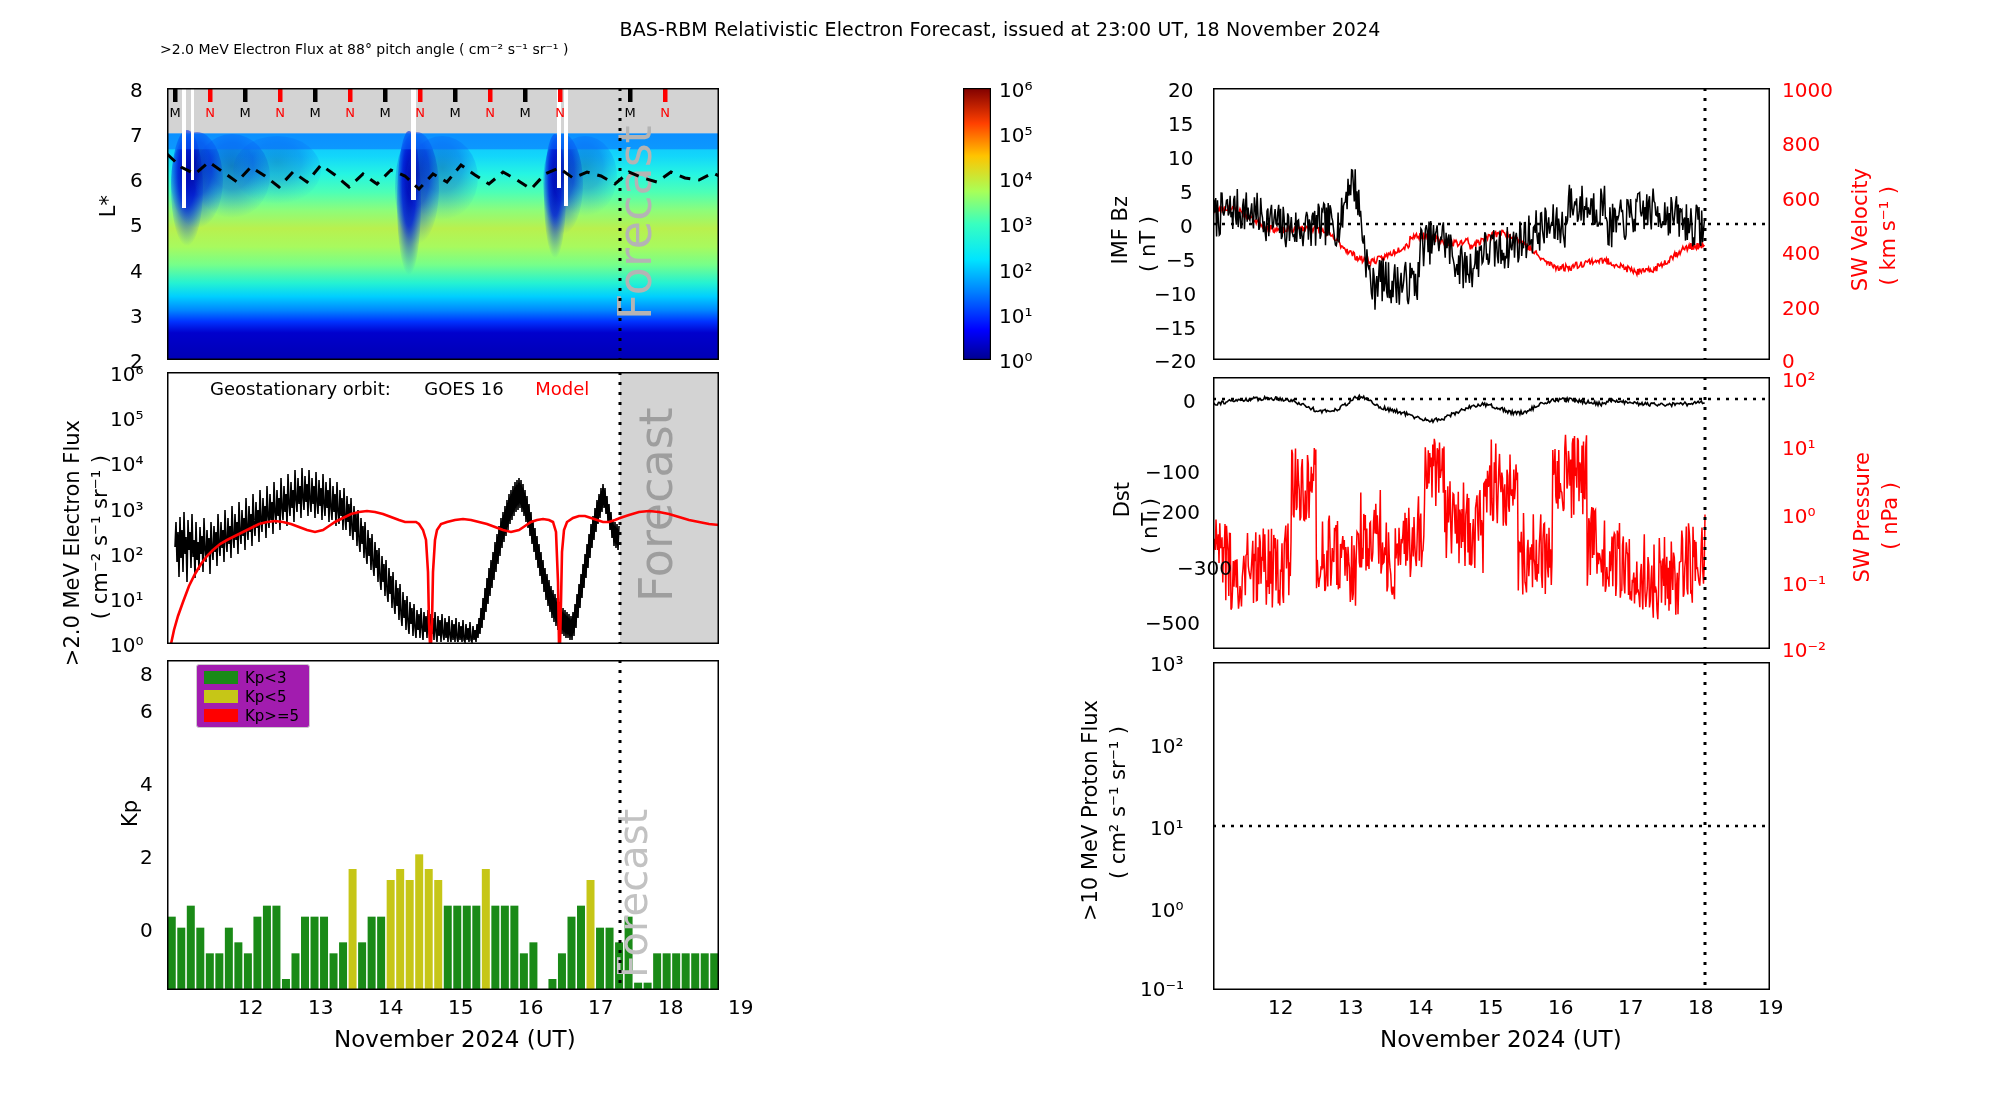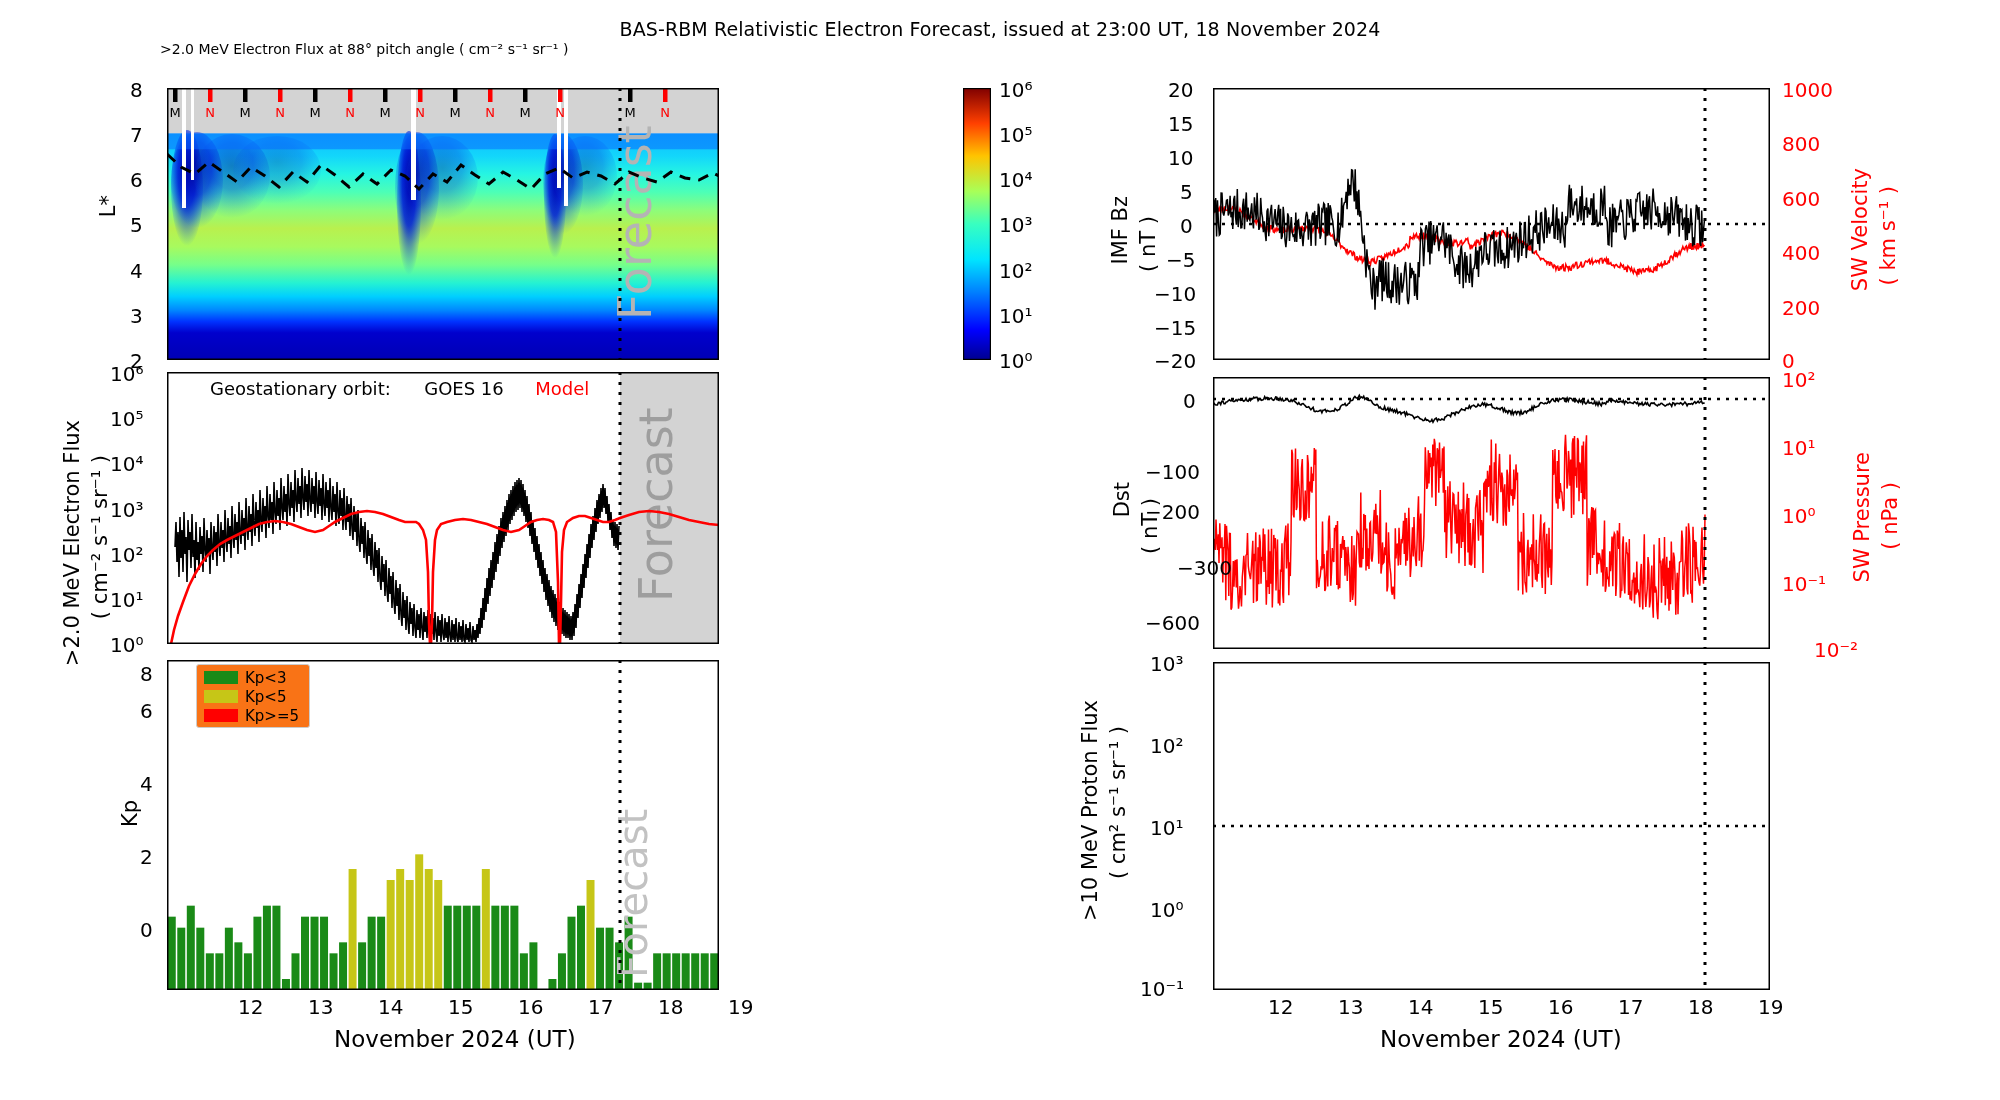--- a/index.html
+++ b/index.html
@@ -5,21 +5,21 @@
   html,body{margin:0;padding:0;background:#fff;}
   body{width:2000px;height:1100px;font-family:"DejaVu Sans",sans-serif;color:#000;overflow:hidden;}
   #root{position:relative;width:2000px;height:1100px;}
   .abs{position:absolute;}
   .ttl{font-size:19px;text-align:center;width:100%;top:18px;left:0;letter-spacing:0.1px;}
   .tickl{font-size:20px;color:#000;}
   .tickr{font-size:20px;color:#f00;}
   .axlab{font-size:21px;}
   .axlabr{font-size:21px;color:#f00;}
   .vert{writing-mode:vertical-rl;transform:rotate(180deg);}
-  .legbox{position:absolute;background:#f97316;border:1px solid #ccc;border-radius:3px;}
+  .legbox{position:absolute;background:#a21caf;border:1px solid #ccc;border-radius:3px;}
   .swatch{position:absolute;}
   .leglab{position:absolute;font-size:15px;}
   svg{display:block;}
 </style>
 </head>
 <body>
 
 <div id="root">
 
   <div class="abs ttl">BAS-RBM Relativistic Electron Forecast, issued at 23:00 UT, 18 November 2024</div>
@@ -345,29 +345,29 @@
           <polyline points="0.0,27.5 1.1,26.4 2.2,27.8 3.3,28.0 4.4,27.9 5.5,25.3 6.6,25.5 7.7,27.5 8.8,24.3 9.9,24.1 11.0,26.8 12.1,26.8 13.2,24.9 14.3,24.7 15.4,23.5 16.5,22.8 17.6,23.8 18.7,23.4 19.8,23.9 20.9,24.6 22.0,24.1 23.1,22.7 24.2,24.0 25.3,22.4 26.4,22.6 27.5,23.3 28.6,23.0 29.7,23.3 30.8,24.2 31.9,23.5 33.0,21.4 34.1,23.9 35.2,24.3 36.3,22.1 37.4,23.6 38.5,21.8 39.6,21.9 40.7,20.2 41.8,21.0 42.9,20.3 44.0,20.3 45.1,23.5 46.2,21.6 47.3,21.7 48.4,23.3 49.5,23.1 50.6,22.5 51.7,19.7 52.8,21.8 53.9,20.4 55.0,20.8 56.1,21.7 57.2,21.4 58.3,21.0 59.4,22.6 60.5,23.2 61.6,22.4 62.7,20.0 63.8,20.2 64.9,22.7 66.0,23.4 67.1,21.0 68.2,23.3 69.3,21.6 70.4,24.0 71.5,23.5 72.6,22.8 73.7,22.0 74.8,22.4 75.9,24.3 77.0,24.6 78.1,22.7 79.2,24.4 80.3,22.9 81.4,24.2 82.5,25.2 83.6,26.2 84.7,27.3 85.8,25.7 86.9,27.5 88.0,28.1 89.1,26.8 90.2,26.6 91.3,27.8 92.4,28.9 93.5,30.3 94.6,30.3 95.7,29.8 96.8,31.3 97.9,32.7 99.0,31.5 100.1,30.4 101.2,34.3 102.3,34.6 103.4,34.1 104.5,34.5 105.6,34.2 106.7,33.6 107.8,33.2 108.9,35.8 110.0,33.2 111.1,32.9 112.2,32.4 113.3,34.7 114.4,33.4 115.5,34.0 116.6,34.4 117.7,34.5 118.8,34.0 119.9,33.8 121.0,34.3 122.1,31.6 123.2,32.7 124.3,33.6 125.4,32.7 126.5,32.6 127.6,29.4 128.7,28.3 129.8,27.6 130.9,27.9 132.0,26.5 133.1,28.7 134.2,28.1 135.3,26.6 136.4,26.1 137.5,23.1 138.6,23.7 139.7,23.2 140.8,20.6 141.9,19.5 143.0,20.8 144.1,21.1 145.2,20.4 146.3,18.4 147.4,20.9 148.5,20.0 149.6,20.9 150.7,19.2 151.8,22.3 152.9,21.2 154.0,20.9 155.1,23.3 156.2,23.5 157.3,23.2 158.4,23.9 159.5,26.1 160.6,27.2 161.7,28.0 162.8,28.1 163.9,27.3 165.0,28.5 166.1,31.0 167.2,30.0 168.3,31.6 169.4,32.2 170.5,32.6 171.6,29.6 172.7,33.2 173.8,32.8 174.9,31.0 176.0,34.3 177.1,31.4 178.2,33.7 179.3,32.3 180.4,34.9 181.5,32.9 182.6,35.2 183.7,32.6 184.8,36.2 185.9,35.2 187.0,34.8 188.1,37.2 189.2,35.6 190.3,35.7 191.4,34.9 192.5,38.5 193.6,35.4 194.7,37.8 195.8,37.1 196.9,37.5 198.0,38.1 199.1,38.3 200.2,39.4 201.3,41.5 202.4,40.2 203.5,40.2 204.6,39.4 205.7,40.0 206.8,41.6 207.9,42.1 209.0,42.5 210.1,43.7 211.2,43.4 212.3,41.3 213.4,43.2 214.5,42.9 215.6,43.7 216.7,44.8 217.8,44.4 218.9,42.6 220.0,45.2 221.1,43.1 222.2,41.7 223.3,41.1 224.4,43.9 225.5,42.0 226.6,42.7 227.7,43.1 228.8,42.0 229.9,42.5 231.0,42.9 232.1,39.9 233.2,39.6 234.3,38.1 235.4,38.3 236.5,38.3 237.6,39.6 238.7,35.9 239.8,36.4 240.9,35.9 242.0,37.9 243.1,35.0 244.2,35.3 245.3,36.2 246.4,34.7 247.5,33.2 248.6,31.9 249.7,32.8 250.8,32.8 251.9,33.4 253.0,31.0 254.1,31.3 255.2,31.6 256.3,28.8 257.4,31.2 258.5,29.1 259.6,28.8 260.7,28.3 261.8,29.2 262.9,30.0 264.0,29.5 265.1,27.3 266.2,28.6 267.3,29.1 268.4,27.7 269.5,25.8 270.6,27.9 271.7,26.1 272.8,29.5 273.9,26.8 275.0,28.2 276.1,27.6 277.2,27.9 278.3,27.0 279.4,30.4 280.5,30.5 281.6,31.4 282.7,31.7 283.8,30.7 284.9,32.0 286.0,31.4 287.1,32.7 288.2,30.9 289.3,30.5 290.4,34.4 291.5,31.8 292.6,35.0 293.7,33.8 294.8,36.1 295.9,33.5 297.0,33.9 298.1,37.0 299.2,33.9 300.3,37.5 301.4,35.0 302.5,34.4 303.6,37.0 304.7,34.5 305.8,34.5 306.9,37.5 308.0,33.9 309.1,37.1 310.2,36.6 311.3,34.4 312.4,34.1 313.5,35.9 314.6,33.9 315.7,34.0 316.8,32.3 317.9,33.5 319.0,29.8 320.1,32.8 321.2,28.9 322.3,30.3 323.4,29.9 324.5,29.3 325.6,29.1 326.7,26.8 327.8,25.6 328.9,25.7 330.0,26.4 331.1,26.9 332.2,25.9 333.3,26.6 334.4,26.1 335.5,24.0 336.6,25.7 337.7,24.3 338.8,22.3 339.9,21.8 341.0,23.9 342.1,24.6 343.2,22.3 344.3,23.3 345.4,24.3 346.5,21.5 347.6,22.3 348.7,21.9 349.8,21.0 350.9,21.4 352.0,24.4 353.1,24.7 354.2,21.2 355.3,24.1 356.4,21.2 357.5,21.3 358.6,21.6 359.7,23.6 360.8,23.4 361.9,24.8 363.0,22.7 364.1,24.1 365.2,25.5 366.3,22.6 367.4,24.9 368.5,23.4 369.6,26.3 370.7,23.1 371.8,25.8 372.9,26.8 374.0,25.8 375.1,23.5 376.2,26.1 377.3,26.0 378.4,25.5 379.5,26.7 380.6,26.7 381.7,24.2 382.8,27.8 383.9,25.4 385.0,28.3 386.1,24.9 387.2,27.3 388.3,28.8 389.4,25.6 390.5,26.5 391.6,26.0 392.7,27.1 393.8,24.5 394.9,25.0 396.0,22.2 397.1,23.4 398.2,24.7 399.3,22.4 400.4,23.5 401.5,23.9 402.6,25.0 403.7,23.2 404.8,25.1 405.9,25.1 407.0,24.6 408.1,24.2 409.2,25.3 410.3,23.6 411.4,26.8 412.5,24.1 413.6,24.8 414.7,26.0 415.8,25.7 416.9,25.2 418.0,25.7 419.1,26.1 420.2,26.6 421.3,24.8 422.4,25.3 423.5,26.5 424.6,25.3 425.7,28.4 426.8,26.4 427.9,27.4 429.0,25.6 430.1,28.2 431.2,27.5 432.3,25.6 433.4,27.3 434.5,25.8 435.6,28.3 436.7,29.1 437.8,26.4 438.9,25.9 440.0,26.5 441.1,25.8 442.2,27.4 443.3,28.2 444.4,28.9 445.5,27.5 446.6,27.9 447.7,26.5 448.8,26.3 449.9,27.5 451.0,28.2 452.1,29.1 453.2,28.4 454.3,27.4 455.4,27.7 456.5,26.4 457.6,27.4 458.7,29.3 459.8,25.8 460.9,26.2 462.0,28.2 463.1,26.5 464.2,26.2 465.3,26.4 466.4,26.8 467.5,25.8 468.6,26.4 469.7,27.7 470.8,26.6 471.9,25.1 473.0,26.5 474.1,28.8 475.2,26.9 476.3,26.9 477.4,27.2 478.5,26.4 479.6,27.3 480.7,25.8 481.8,24.7 482.9,26.3 484.0,25.3 485.1,24.3 486.2,25.9 487.3,25.0 488.4,24.0 489.5,26.5 490.6,26.1 491.7,26.3" fill="none" stroke="#000" stroke-width="1.6"></polyline>
         </g>
       <line x1="492" y1="0" x2="492" y2="272" stroke="#000" stroke-width="3" stroke-dasharray="3,7"></line>
       <rect x="0" y="0" width="557" height="272" fill="none" stroke="#000" stroke-width="3"></rect>
     </svg>
   </div>
   <div class="abs tickl" style="left:1183px;top:389px;">0</div>
   <div class="abs tickl" style="left:1145px;top:444px;margin-top:16px;">−100</div>
   <div class="abs tickl" style="left:1145px;top:500px;">−200</div>
   <div class="abs tickl" style="left:1141px;top:556px;margin-left:36px;">−300</div>
-  <div class="abs tickl" style="left:1145px;top:611px;">−600</div>
+  <div class="abs tickl" style="left:1145px;top:611px;">−500</div>
   <div class="abs axlab vert" style="left:1110px;top:482px;">Dst</div>
   <div class="abs axlab vert" style="left:1138px;top:498px;">( nT )</div>
 
   <div class="abs tickr" style="left:1782px;top:368px;">10²</div>
   <div class="abs tickr" style="left:1782px;top:436px;">10¹</div>
   <div class="abs tickr" style="left:1782px;top:504px;">10⁰</div>
   <div class="abs tickr" style="left:1782px;top:572px;">10⁻¹</div>
-  <div class="abs tickr" style="left:1782px;top:638px;margin-left:32px;">10⁻²</div>
+  <div class="abs tickr" style="left:1782px;top:638px;">10⁻²</div>
   <div class="abs axlabr vert" style="left:1850px;top:452px;">SW Pressure</div>
   <div class="abs axlabr vert" style="left:1878px;top:482px;">( nPa )</div>
 
   <div class="abs" id="p6" style="left:1213px;top:662px;width:557px;height:328px;">
     <svg width="557" height="328" viewBox="0 0 557 328">
       <rect x="0" y="0" width="557" height="328" fill="#fff"></rect>
       <line x1="0" y1="164" x2="557" y2="164" stroke="#000" stroke-width="2.4" stroke-dasharray="3,6"></line>
       <line x1="492" y1="0" x2="492" y2="328" stroke="#000" stroke-width="3" stroke-dasharray="3,7"></line>
       <rect x="0" y="0" width="557" height="328" fill="none" stroke="#000" stroke-width="3"></rect>
     </svg>

